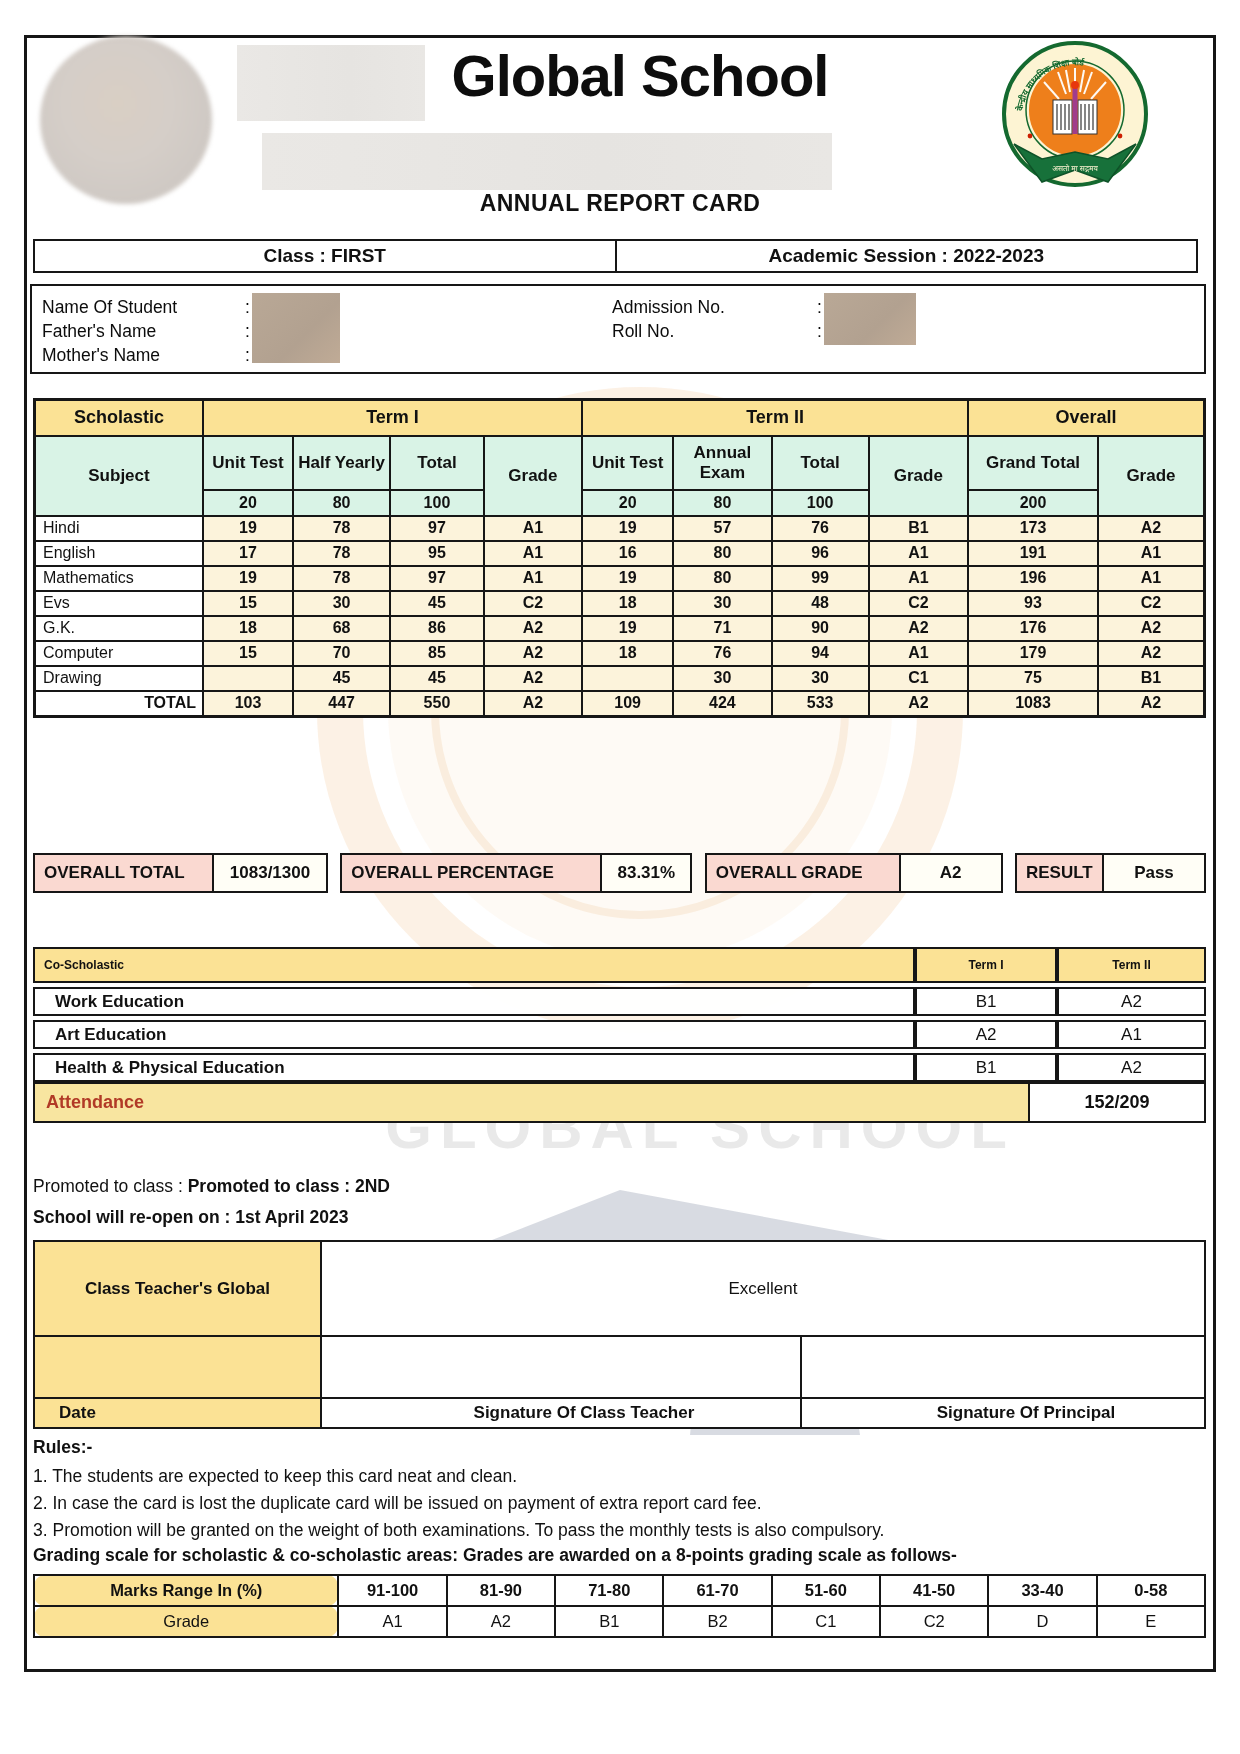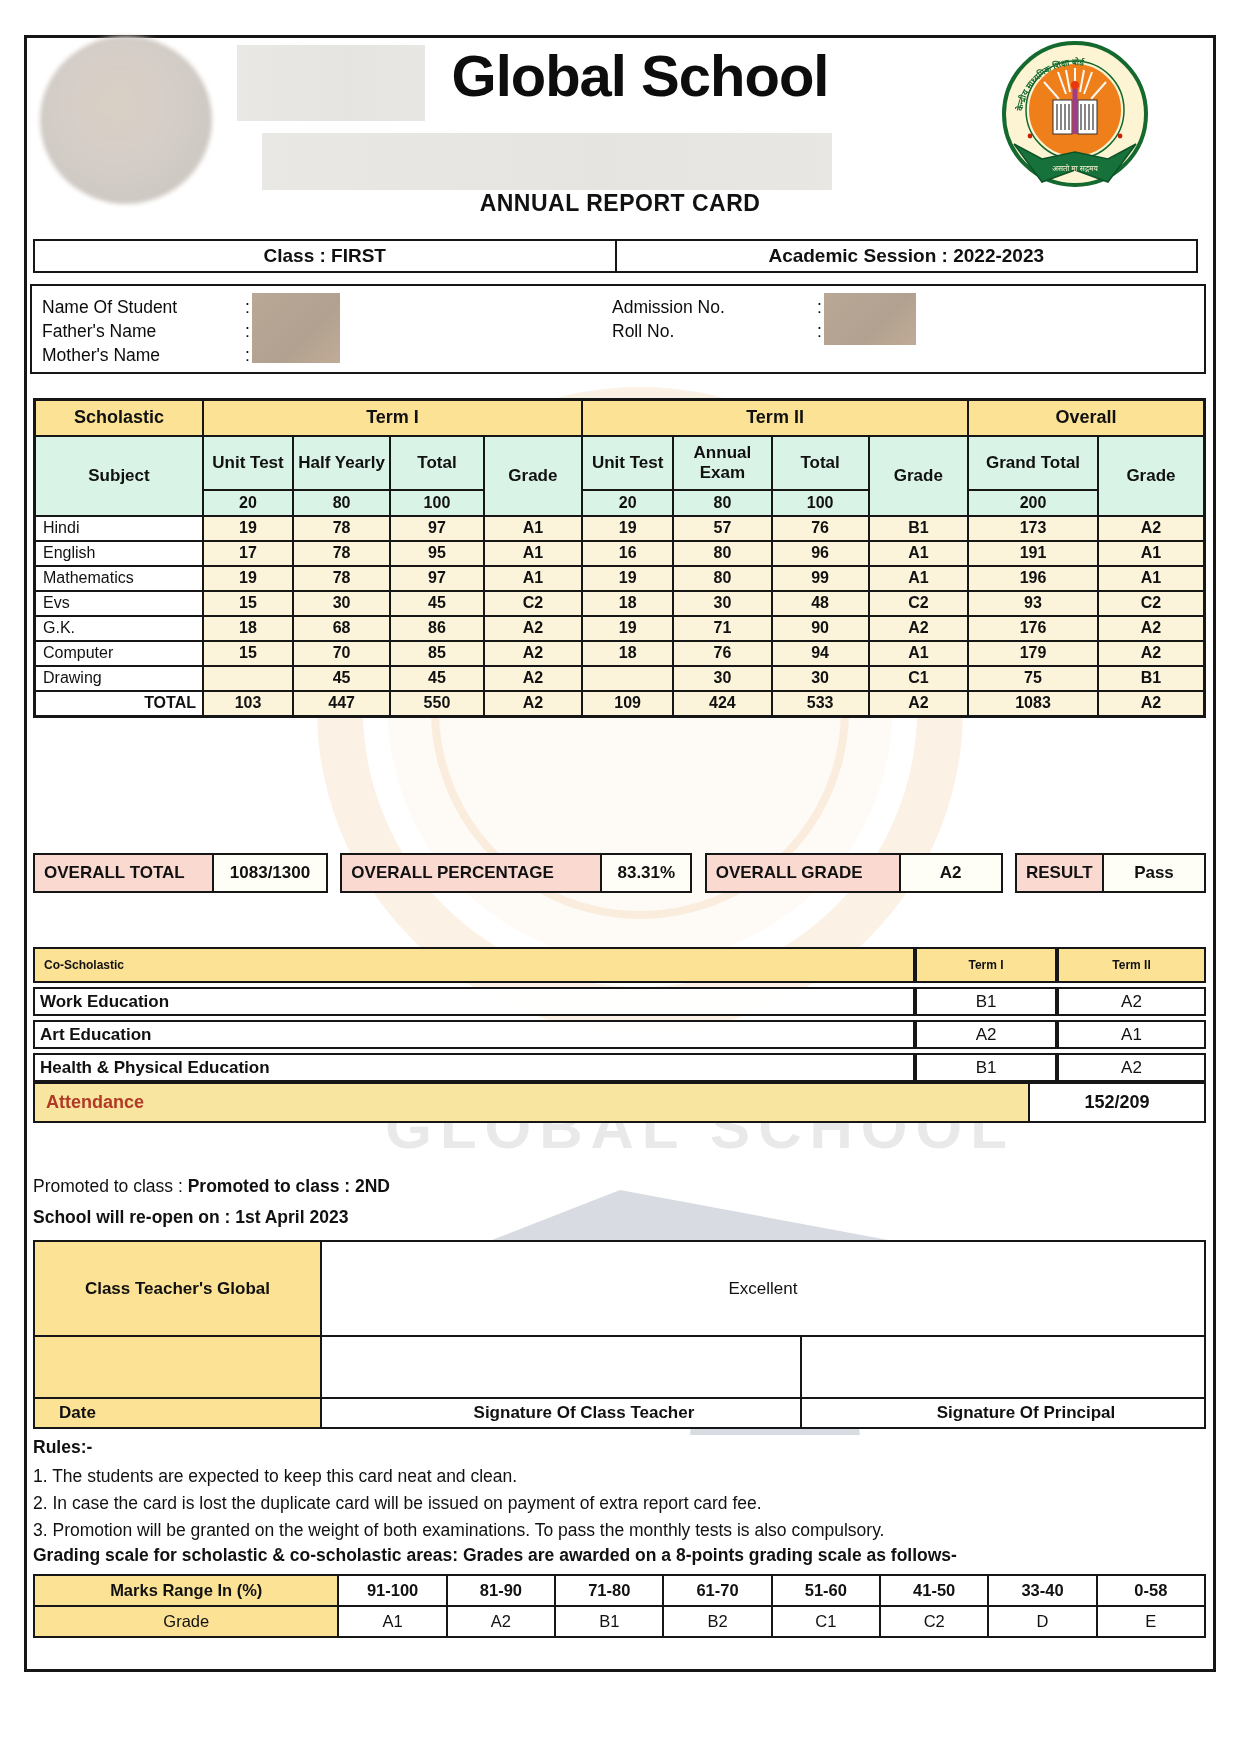--- a/index.html
+++ b/index.html
@@ -57,21 +57,21 @@
     font-weight:700; font-size:17px; border-right:2px solid #161616; }
   .sumbox .val { display:flex; align-items:center; justify-content:center; font-weight:700; font-size:17px; }
 
   
   .cosch { position:absolute; left:33px; top:943px; width:1173px; border-collapse:separate; border-spacing:0 4px; }
   .cosch td { border:2px solid #161616; background:rgba(255,255,255,.95); }
   .cosch .hdr td { background:#fbe295; height:36px; font-weight:700; font-size:12px; }
   .cosch .hdr td:first-child { padding-left:9px; }
   .cosch .hdr td.c { text-align:center; }
   .cosch .row td { height:29px; font-size:17px; }
-  .cosch .row td:first-child { padding-left:5px; font-weight:700; }
+  .cosch .row td:first-child { padding-left:20px; font-weight:700; }
   .cosch .row td.c { text-align:center; font-weight:400; }
 
   
   .attend { position:absolute; left:33px; top:1082px; width:1173px; height:41px; display:flex; }
   .attend .lbl { flex:1; background:#f8e5a0; border:2px solid #161616; display:flex; align-items:center;
     padding-left:11px; font-weight:700; font-size:18px; color:#b13a26; }
   .attend .val { width:176px; background:#fff; border:2px solid #161616; border-left:none;
     display:flex; align-items:center; justify-content:center; font-weight:700; font-size:18px; }
 
   
@@ -90,21 +90,21 @@
 
   
   .rules { position:absolute; left:33px; top:1437px; width:1173px; font-size:17.5px; }
   .rules .hd { font-weight:700; margin-bottom:8px; }
   .rules .it { margin-top:6px; }
   .grading-hd { position:absolute; left:33px; top:1545px; font-size:17.5px; font-weight:700; }
 
   
   .grading { position:absolute; left:33px; top:1574px; width:1173px; border:2px solid #161616; }
   .grading td { height:31px; text-align:center; background:#fff; font-size:16.5px; }
-  .grading td.ylw { background:#fbe295; font-weight:700; }
+  .grading td.ylw { background:#fbe295; font-weight:700;border-radius:11px; }
   .grading .ranges td { font-weight:700; }
   .grading .grades td { font-weight:400; }
 </style>
 </head>
 <body>
 
 <div class="page">
 
   <svg class="wm" width="1240" height="1754" viewBox="0 0 1240 1754">
     <circle cx="640" cy="710" r="300" fill="none" stroke="#eda65f" stroke-width="46" opacity="0.16"></circle>

